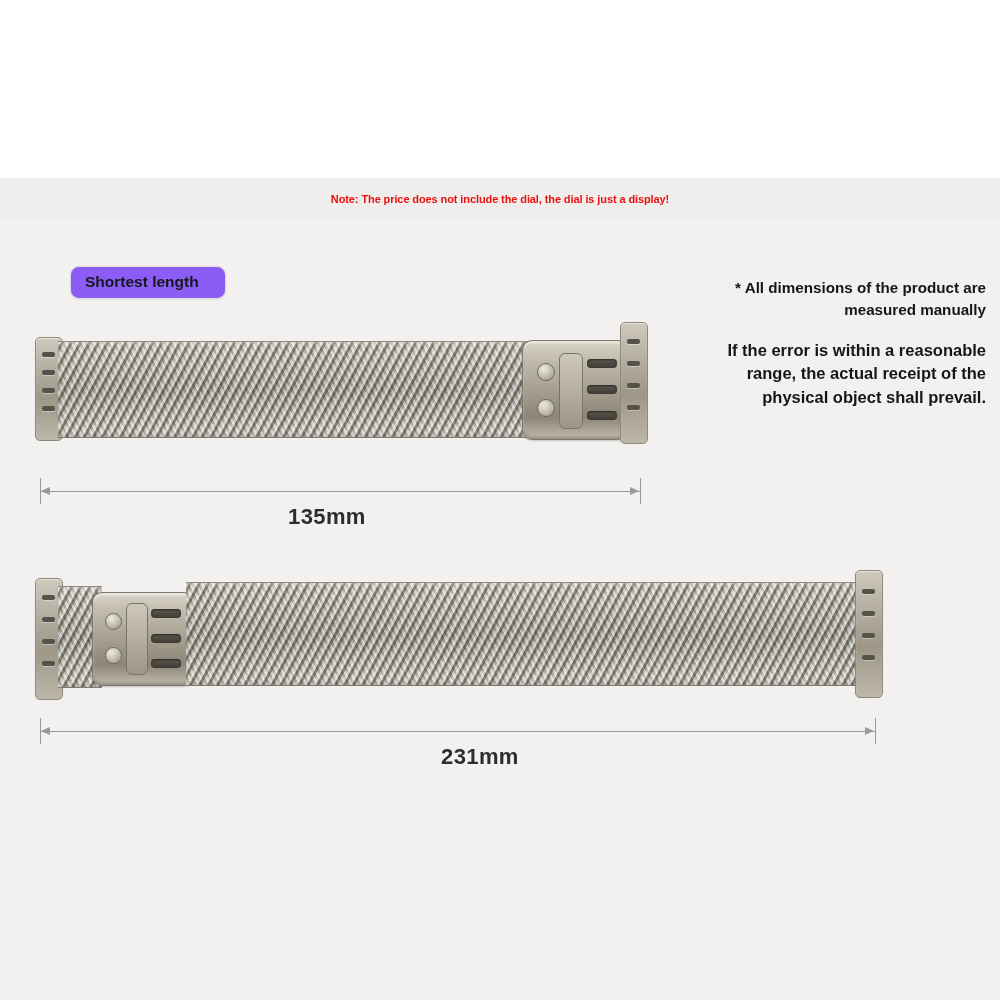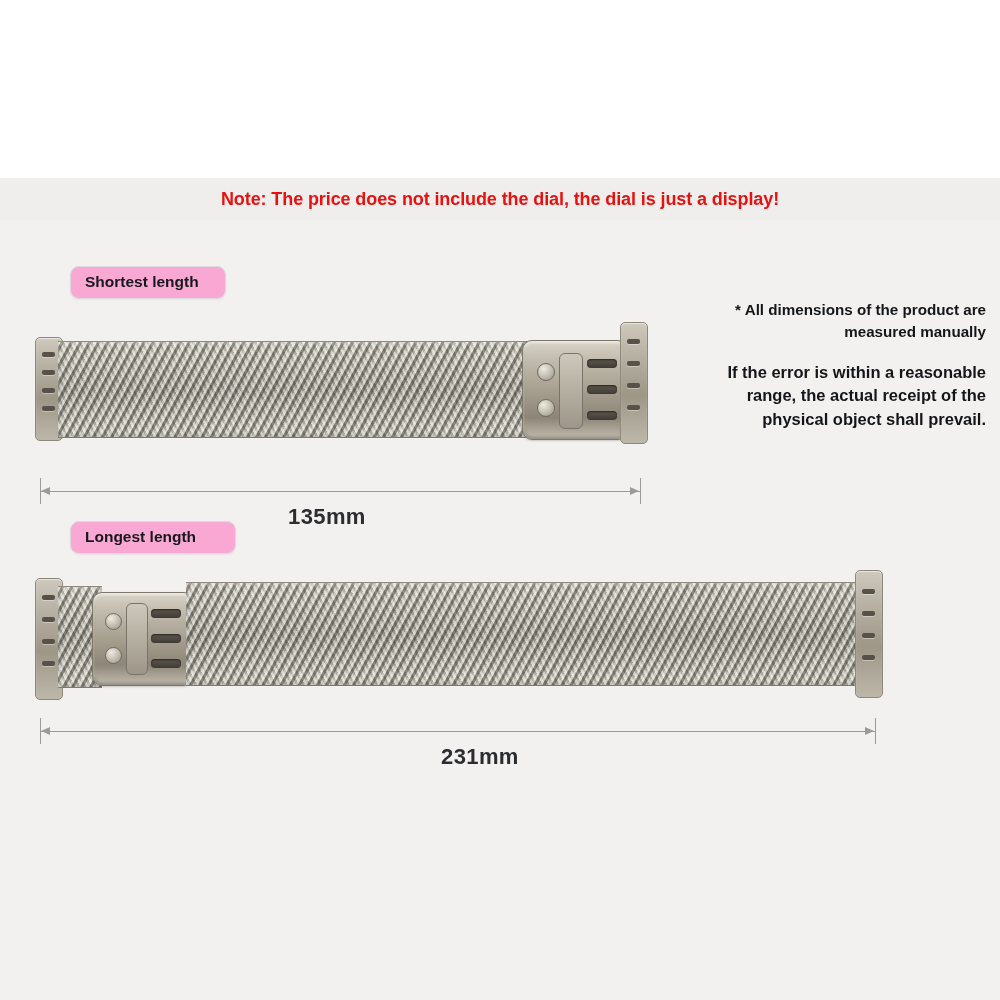--- a/index.html
+++ b/index.html
@@ -42,46 +42,46 @@
     width: 1000px;
     height: 42px;
     background: #efeeec;
     display: flex;
     align-items: center;
     justify-content: center;
   }
   .note-text {
     color: #e8110f;
     font-weight: bold;
-    font-size: 18px;
+    font-size: 11px;
     letter-spacing: -0.1px;
     white-space: nowrap;
   }
 
   
   .callout {
     position: absolute;
-    background: #f9a8d4;
+    background: #8b5cf6;
     border: 1px solid #dcdcdc;
     border-radius: 9px;
     box-shadow: 0 1px 2px rgba(0,0,0,0.06);
     padding: 6px 14px 7px 14px;
     font-size: 15.5px;
     font-weight: bold;
     color: #16181c;
     line-height: 1.18;
   }
   #callout-shortest { left: 70px; top: 266px; width: 126px; }
   #callout-longest  { left: 70px; top: 521px; width: 136px; }
 
   
   .side-notes {
     position: absolute;
     left: 686px;
-    top: 299px;
+    top: 277px;
     width: 300px;
     color: #14161a;
   }
   .side-note-1 {
     font-size: 15.2px;
     font-weight: bold;
     line-height: 1.45;
     text-align: right;
   }
   .side-note-2 {
@@ -275,23 +275,20 @@
     <div class="mesh" style="left:186px; top:582px; width:676px; height:102px;"></div>
 
     <div class="lug" style="left:855px; top:570px; height:126px;">
       <div class="pin" style="top:18px;"></div>
       <div class="pin" style="top:40px;"></div>
       <div class="pin" style="top:62px;"></div>
       <div class="pin" style="top:84px;"></div>
     </div>
   </div>
 
-  <div class="callout" id="callout-longest">
-    <span>Longest length</span>
-  </div>
 
   <div class="dim" style="left:40px; top:731px; width:835px;"></div>
   <div class="dim-cap" style="left:40px; top:718px; height:26px;"></div>
   <div class="dim-cap" style="left:875px; top:718px; height:26px;"></div>
   <div class="arrow left" style="left:41px; top:727px;"></div>
   <div class="arrow right" style="left:865px; top:727px;"></div>
   <div class="dim-label" style="left:441px; top:744px;">231mm</div>
 
   <div class="side-notes">
     <div class="side-note-1">* All dimensions of the product are measured manually</div>

